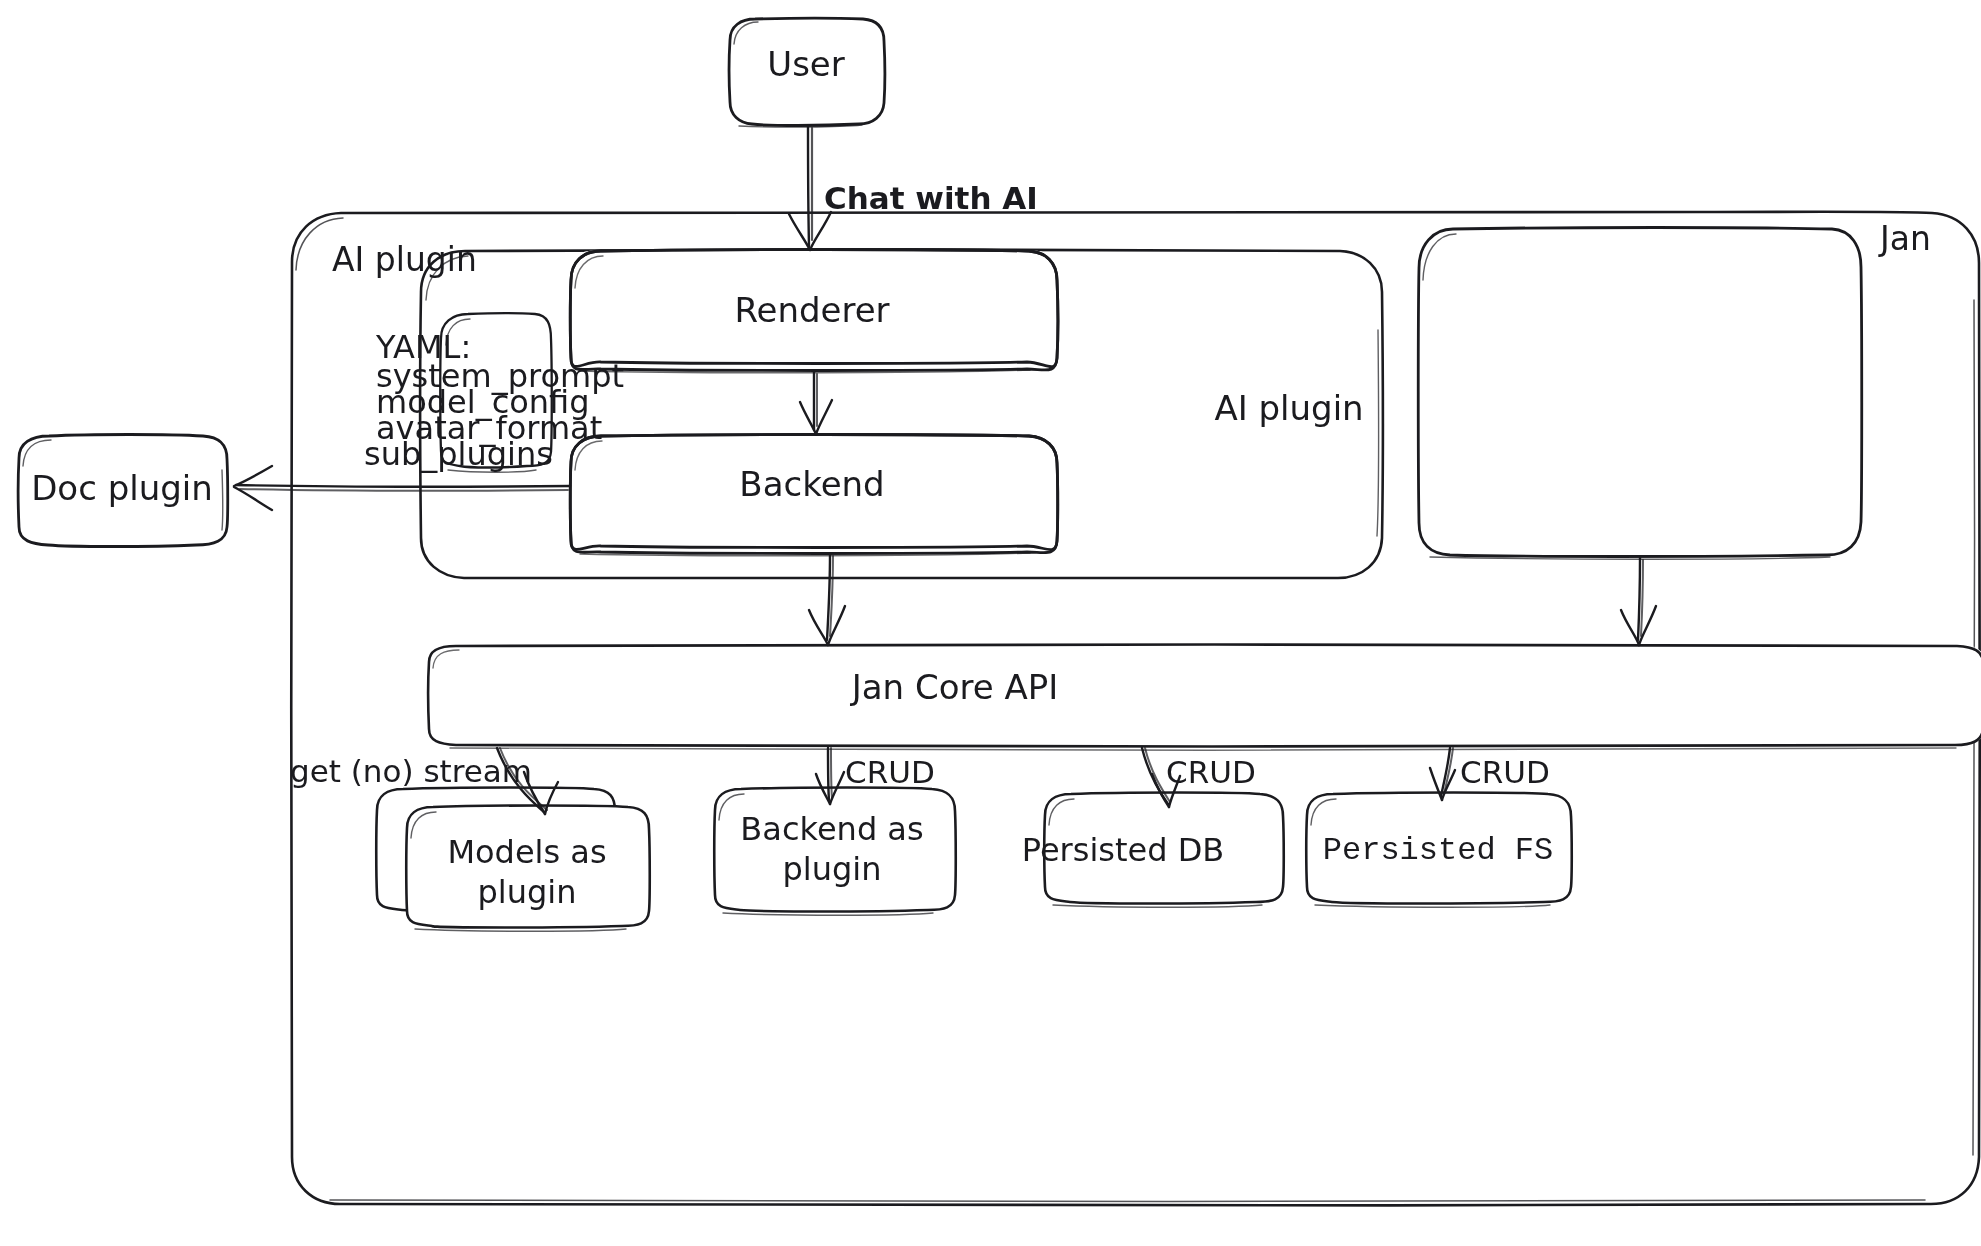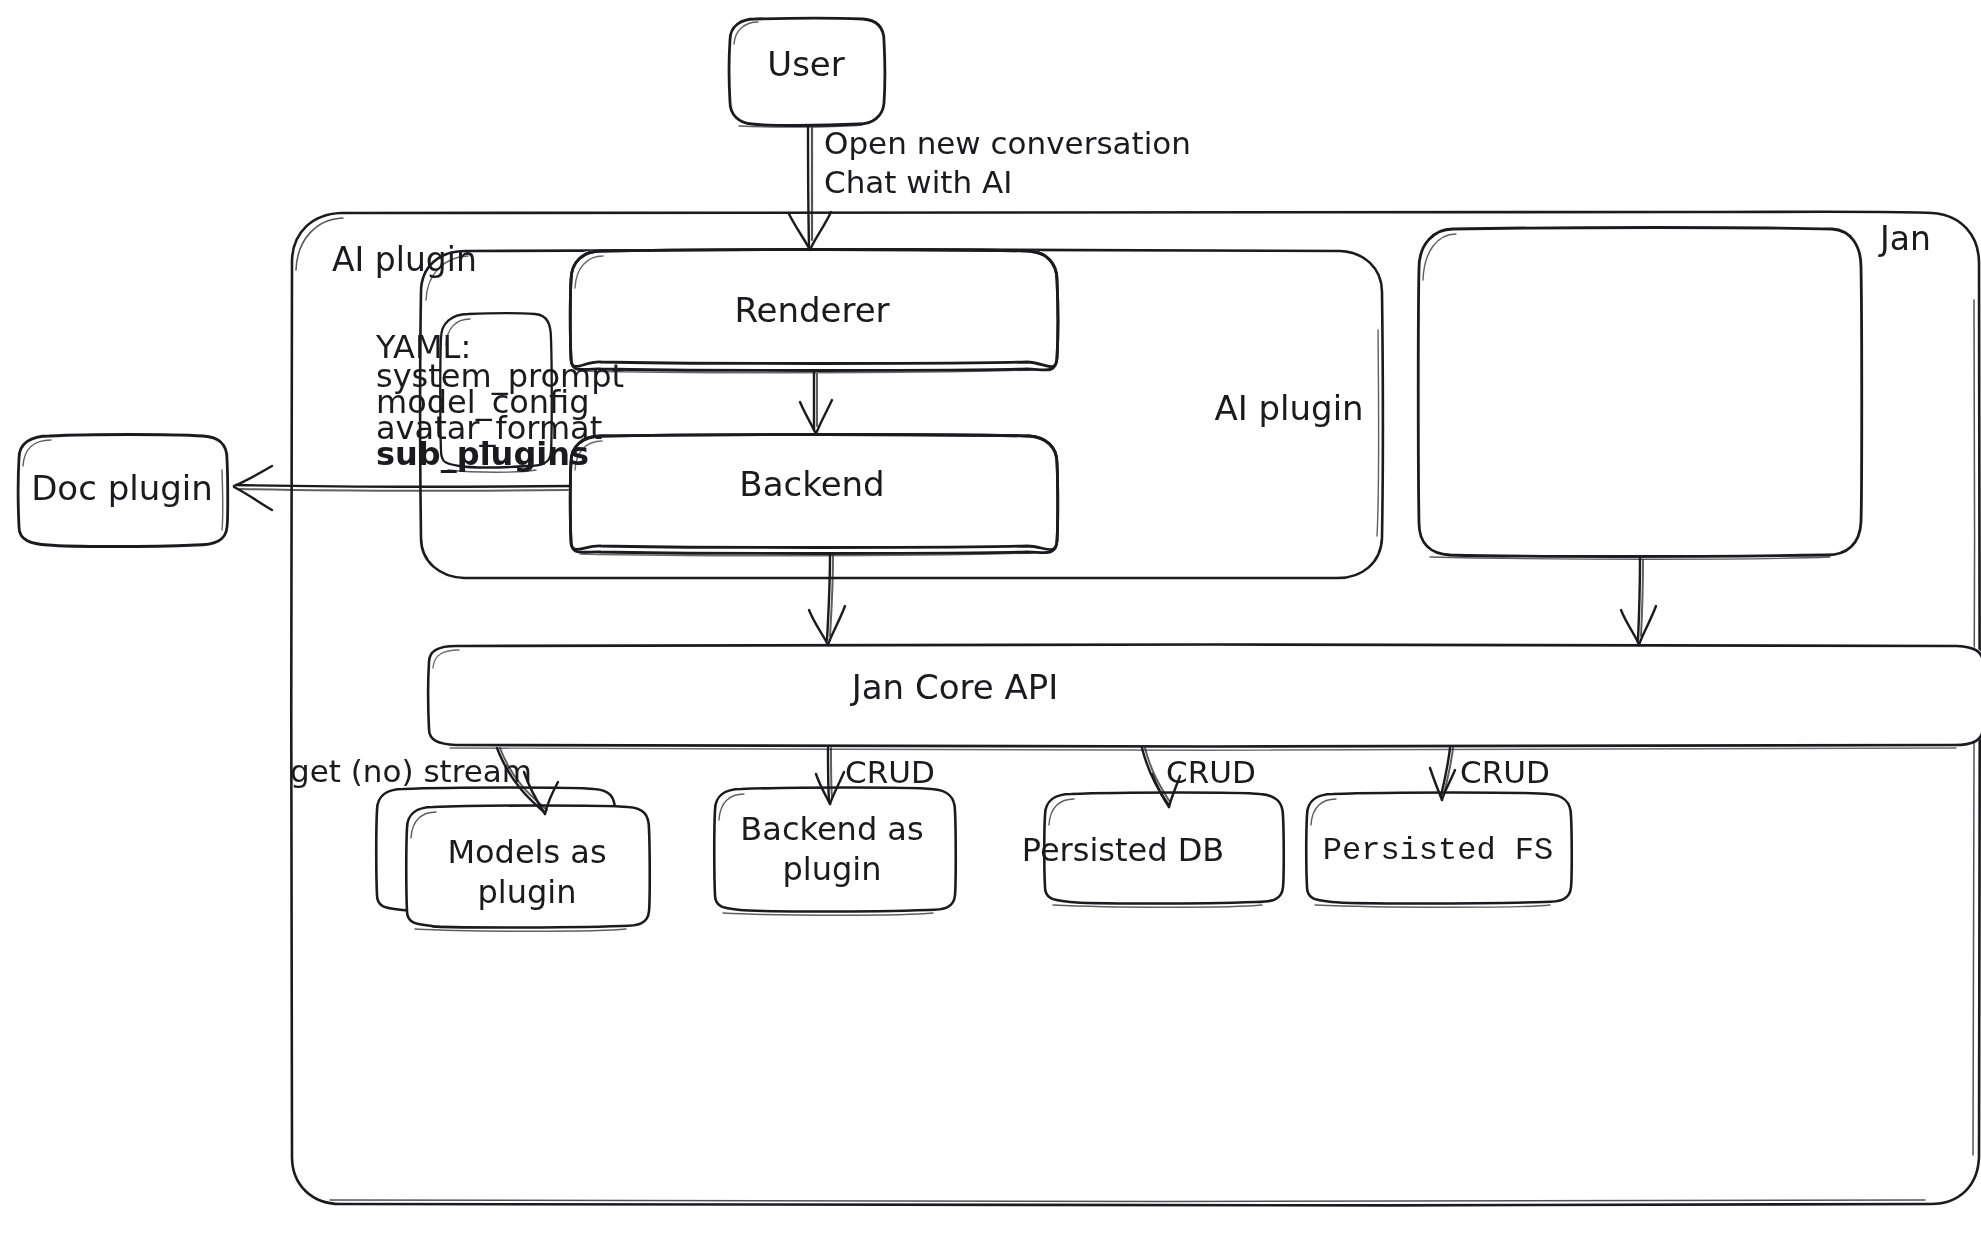--- a/index.html
+++ b/index.html
@@ -257,34 +257,33 @@
   <div class="lbl lbl-center api-label" style="left:955px; top:688px;">Jan Core API</div>
 
   <div class="lbl lbl-left group-label" style="left:332px; top:240px;">AI plugin</div>
 
   <div class="lbl lbl-left group-label" style="left:1880px; top:219px;">Jan</div>
 
   <div class="lbl lbl-left yaml-label" style="left:351px; top:328px;">YAML:</div>
   <div class="lbl lbl-left yaml-label" style="left:351px; top:357px;">system_prompt</div>
   <div class="lbl lbl-left yaml-label" style="left:351px; top:383px;">model_config</div>
   <div class="lbl lbl-left yaml-label" style="left:351px; top:409px;">avatar_format</div>
-  <div class="lbl lbl-left yaml-label" style="left:351px; top:435px;font-weight:bold;">sub_plugins</div>
+  <div class="lbl lbl-left yaml-label" style="left:339px; top:435px;">sub_plugins</div>
 
   <div class="lbl lbl-center small-node" style="left:527px; top:853px;">Models as</div>
   <div class="lbl lbl-center small-node" style="left:527px; top:893px;">plugin</div>
 
   <div class="lbl lbl-center small-node" style="left:832px; top:830px;">Backend as</div>
   <div class="lbl lbl-center small-node" style="left:832px; top:870px;">plugin</div>
 
   <div class="lbl lbl-center small-node" style="left:1123px; top:851px;">Persisted DB</div>
 
   <div class="lbl lbl-center small-node" style="left:1438px; top:851px;font-family:Liberation Mono, monospace;">Persisted FS</div>
 
-  <div class="lbl lbl-left edge-label" style="left:824px; top:125px;">Open new conversation</div>
-  <div class="lbl lbl-left edge-label" style="left:824px; top:164px;">Chat with AI</div>
+  <div class="lbl lbl-left edge-label" style="left:824px; top:180px;font-weight:bold;">Chat with AI</div>
 
   <div class="lbl lbl-left edge-label" style="left:290px; top:753px;">get (no) stream</div>
 
   <div class="lbl lbl-left edge-label" style="left:845px; top:754px;">CRUD</div>
 
   <div class="lbl lbl-left edge-label" style="left:1166px; top:754px;">CRUD</div>
 
   <div class="lbl lbl-left edge-label" style="left:1460px; top:754px;">CRUD</div>
 
 </div>

